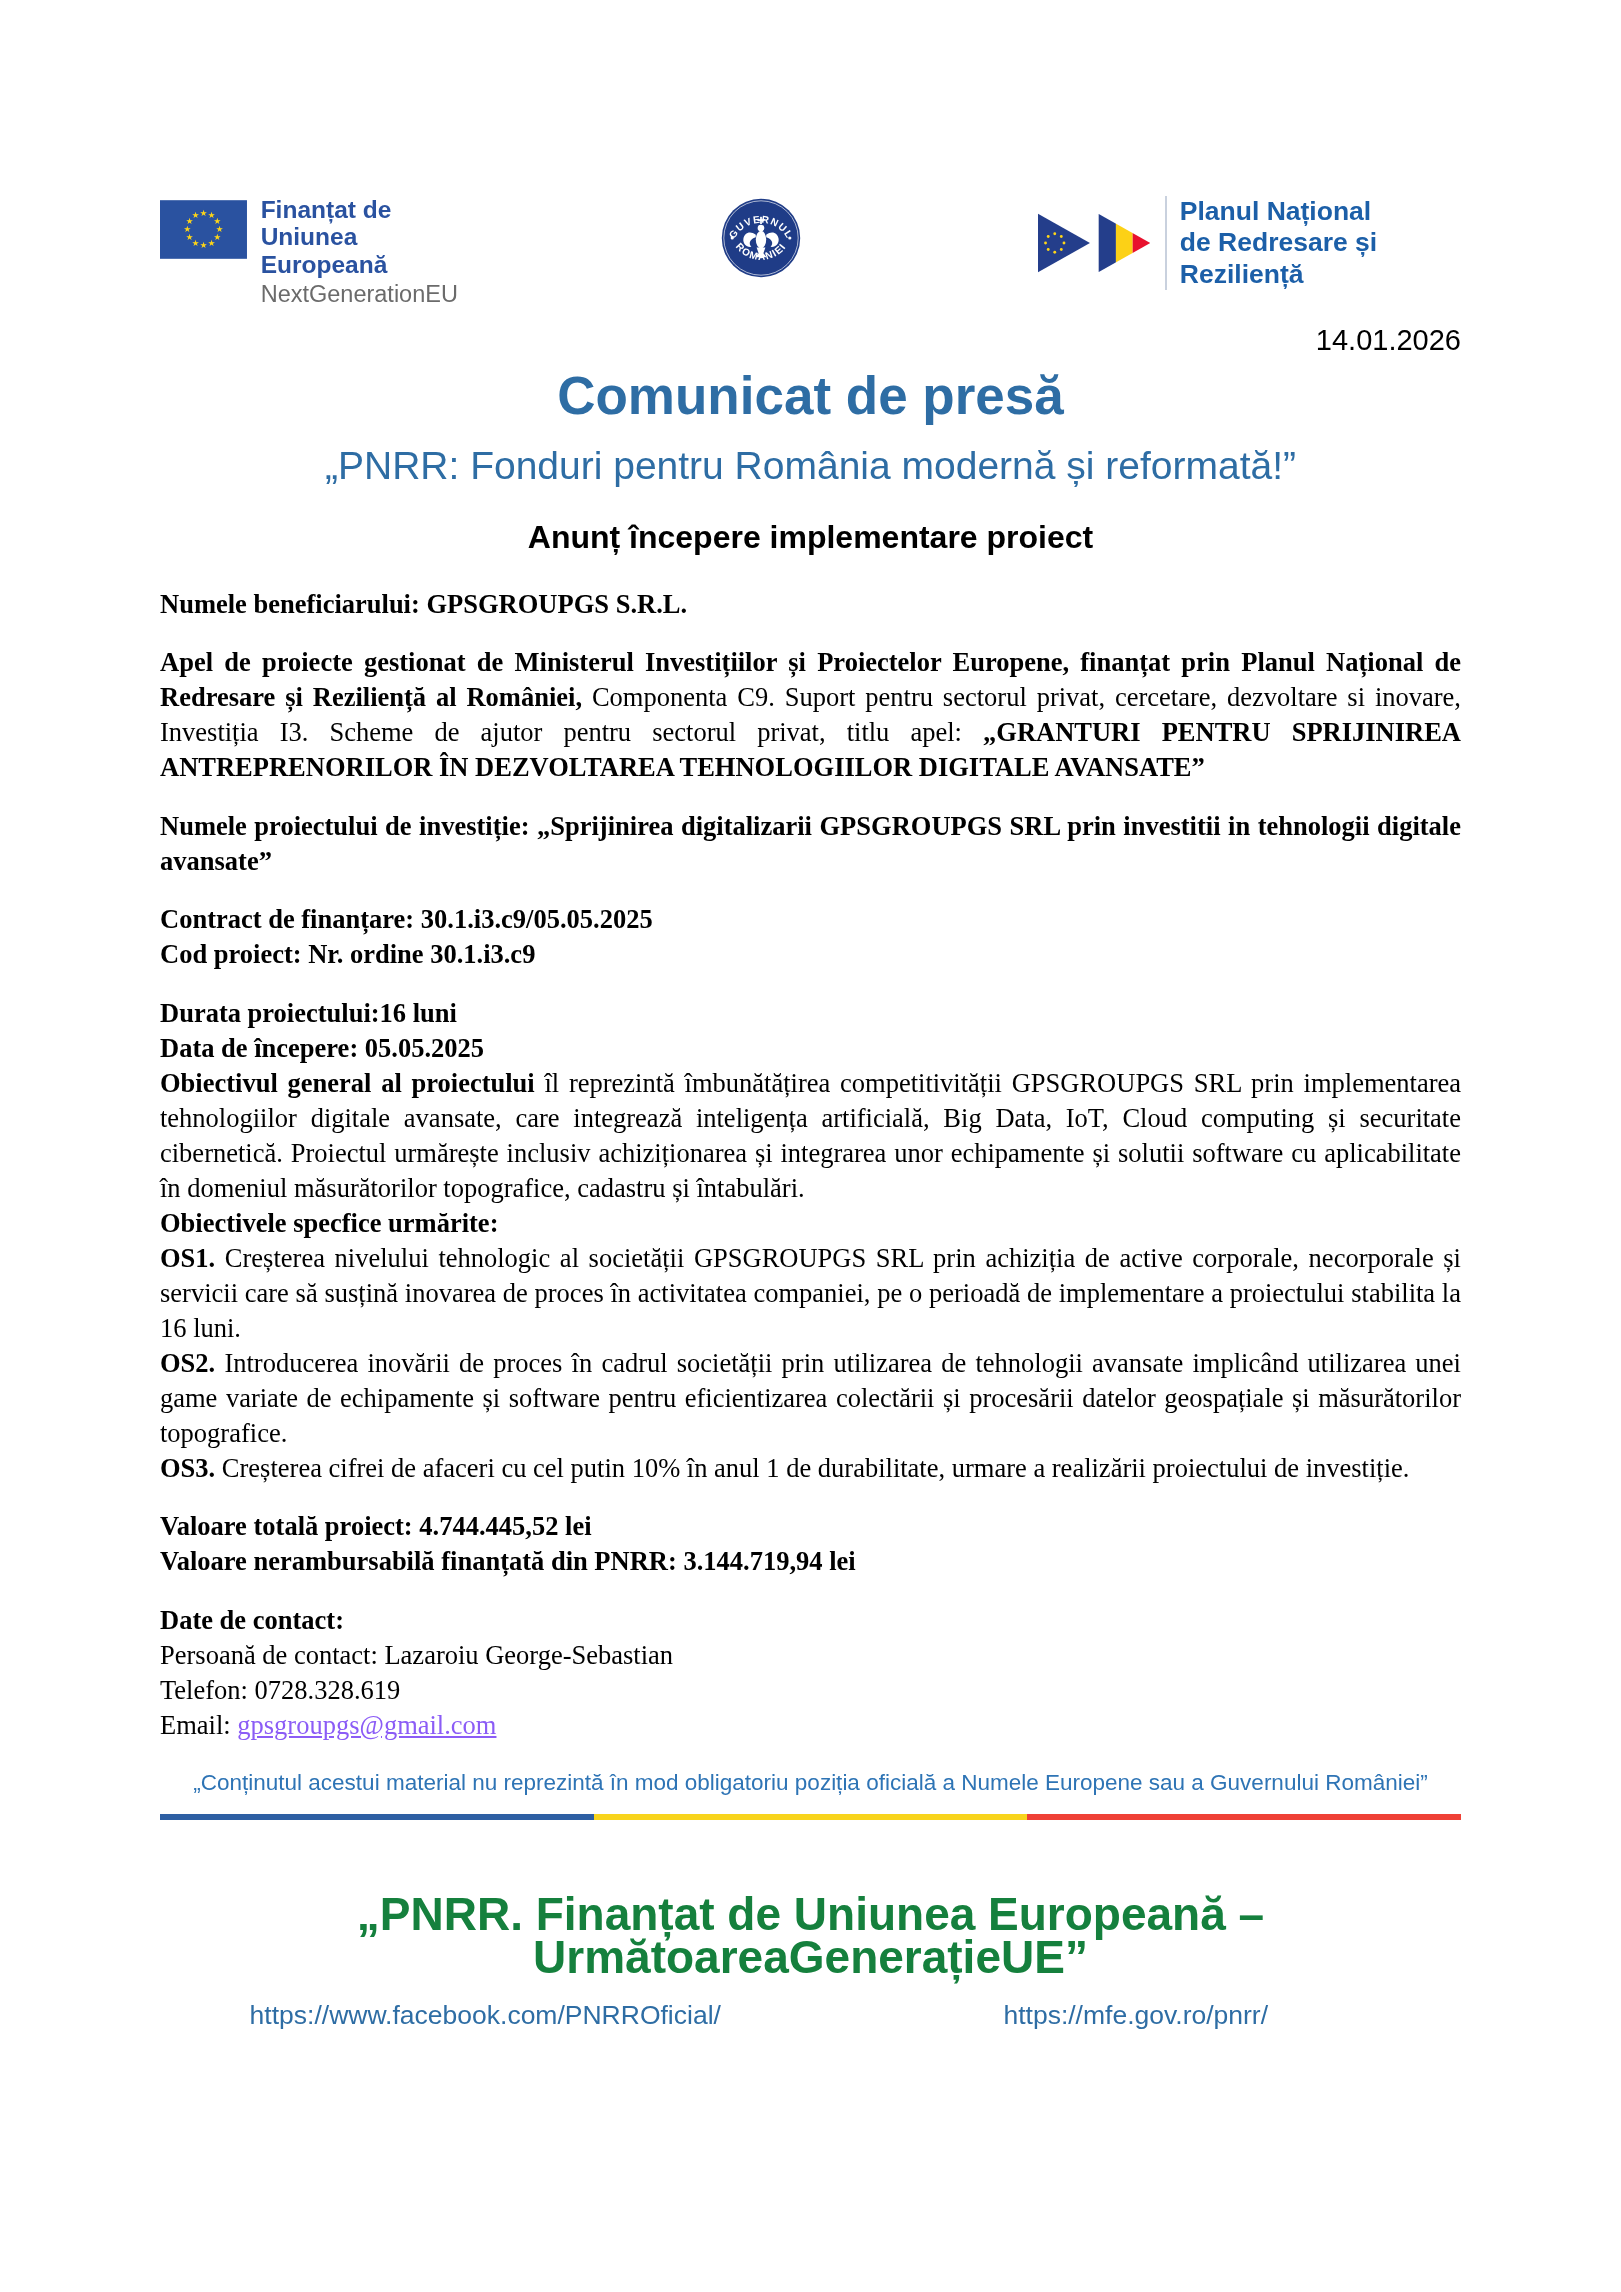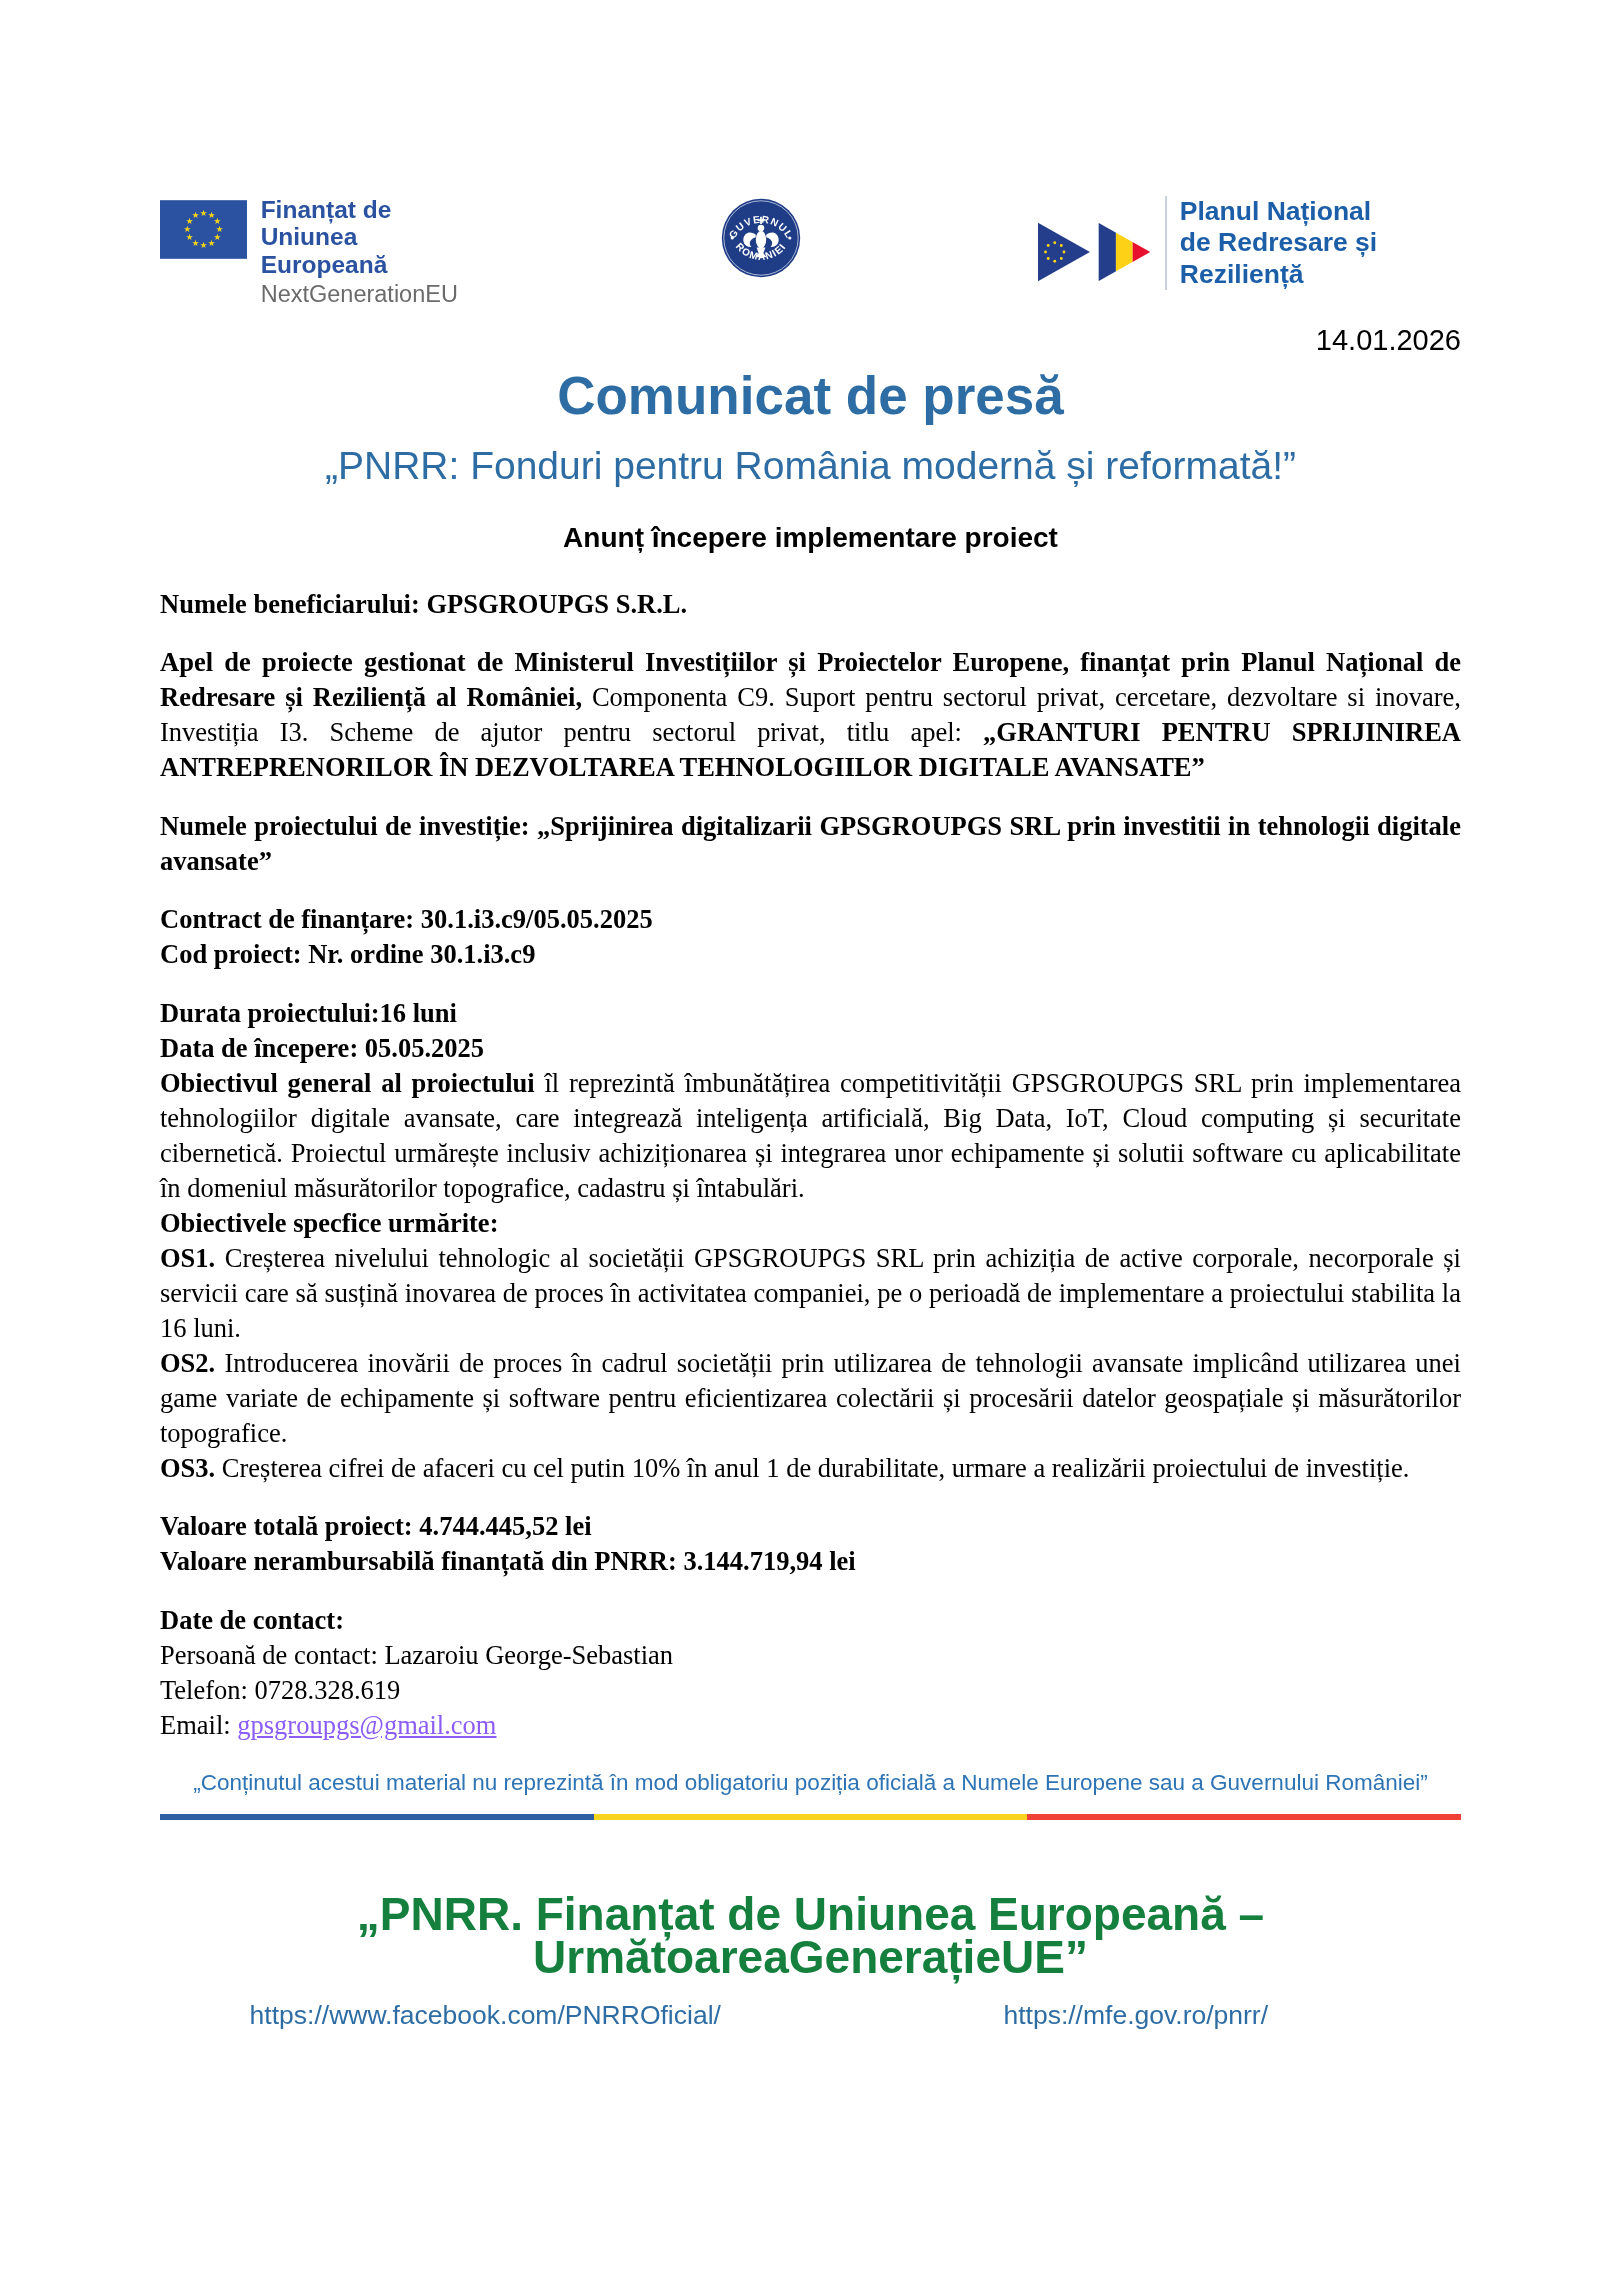--- a/index.html
+++ b/index.html
@@ -10,29 +10,29 @@
   .page{width:1621px;height:2293px;padding:196px 160px 0 160px;box-sizing:border-box;}
 
   
   .logos-row{display:flex;justify-content:space-between;align-items:flex-start;height:84px;}
   .eu-logo{display:flex;align-items:flex-start;gap:13.7px;width:323px;}
   .eu-flag{display:block;margin-top:2.9px;}
   .eu-logo-text{line-height:1.12;}
   .eu-t1,.eu-t2{font-weight:700;color:#2A52A0;font-size:24.5px;}
   .eu-t3{color:#6B6B6B;font-size:23.5px;margin-top:2.9px;}
   .gov-seal{display:block;margin-top:2px;}
-  .pnrr-logo{display:flex;align-items:flex-end;gap:0;width:423px;justify-content:flex-end;}
+  .pnrr-logo{display:flex;align-items:center;gap:0;width:423px;justify-content:flex-end;}
   .pnrr-text{border-left:2px solid #C9D1DE;padding-left:12.7px;margin-left:9.8px;
     font-weight:700;color:#1C5FA8;font-size:26.5px;line-height:1.18;}
 
   
   .date{margin-top:43px;text-align:right;font-size:29px;line-height:35px;}
   .title{margin:5.9px 0 0 0;text-align:center;color:#2E6DA4;font-size:53px;line-height:63px;font-weight:700;}
   .subtitle{margin:13.7px 0 0 0;text-align:center;color:#2E6DA4;font-size:39px;line-height:49px;font-weight:400;}
-  .announcement{margin:29px 0 0 0;text-align:center;color:#000;font-size:28px;line-height:37px;font-weight:700;}
+  .announcement{margin:29px 0 0 0;text-align:center;color:#000;font-size:32px;line-height:37px;font-weight:700;}
 
   
   .content{margin-top:31px;font-size:26.5px;line-height:35px;}
   .content p{margin:0;font-family:Liberation Serif, serif;}
   .b{font-weight:700;}
   .just{text-align:justify;}
   .gap{height:23.5px;}
   .email-link{color:#8b5cf6;text-decoration:underline;cursor:pointer;}
 
   

